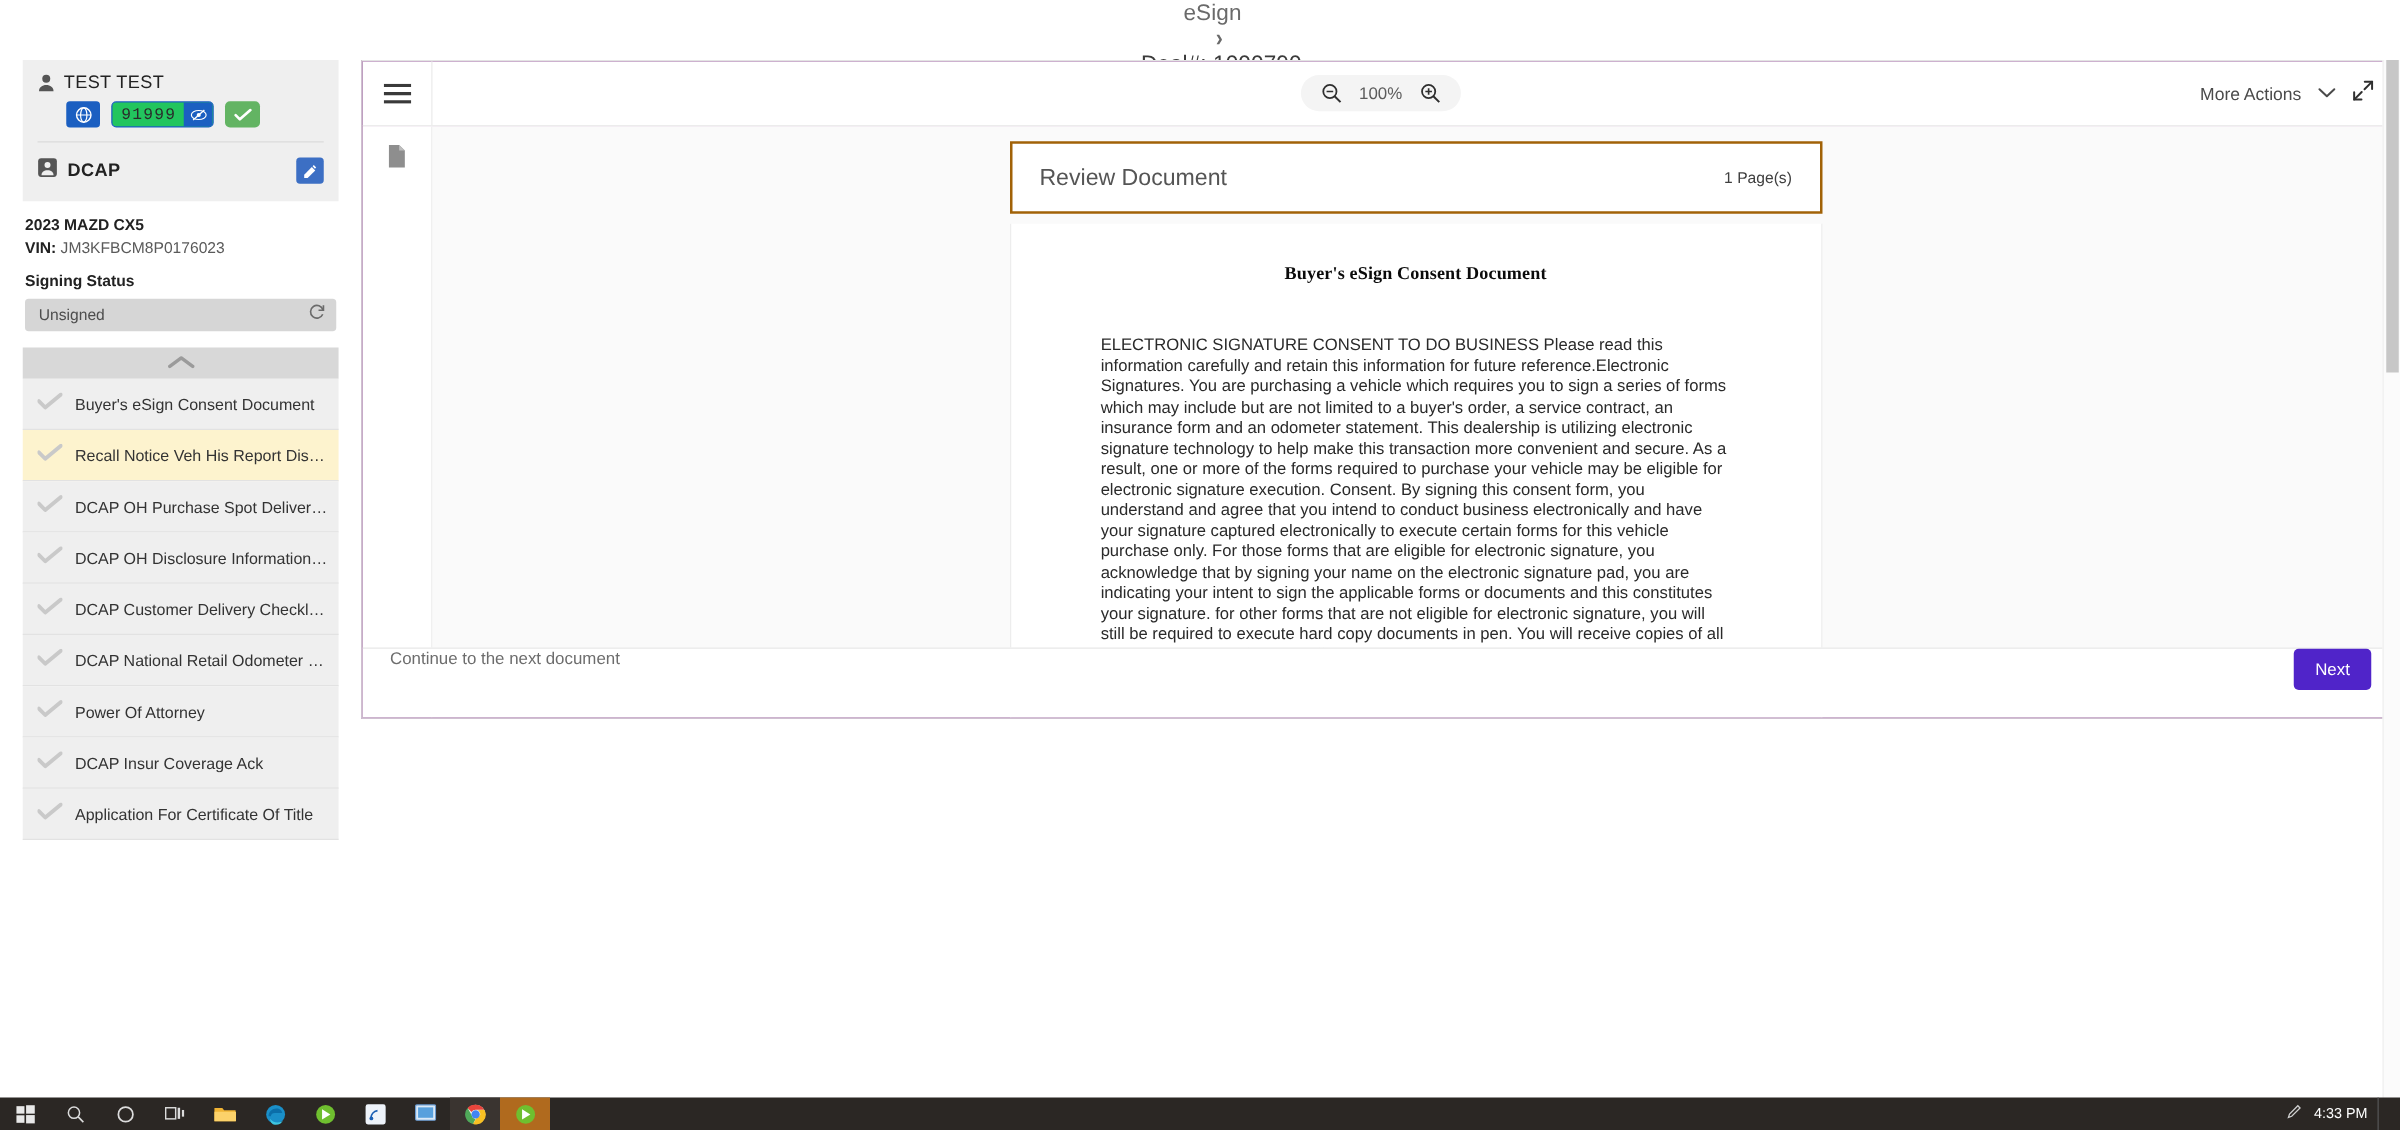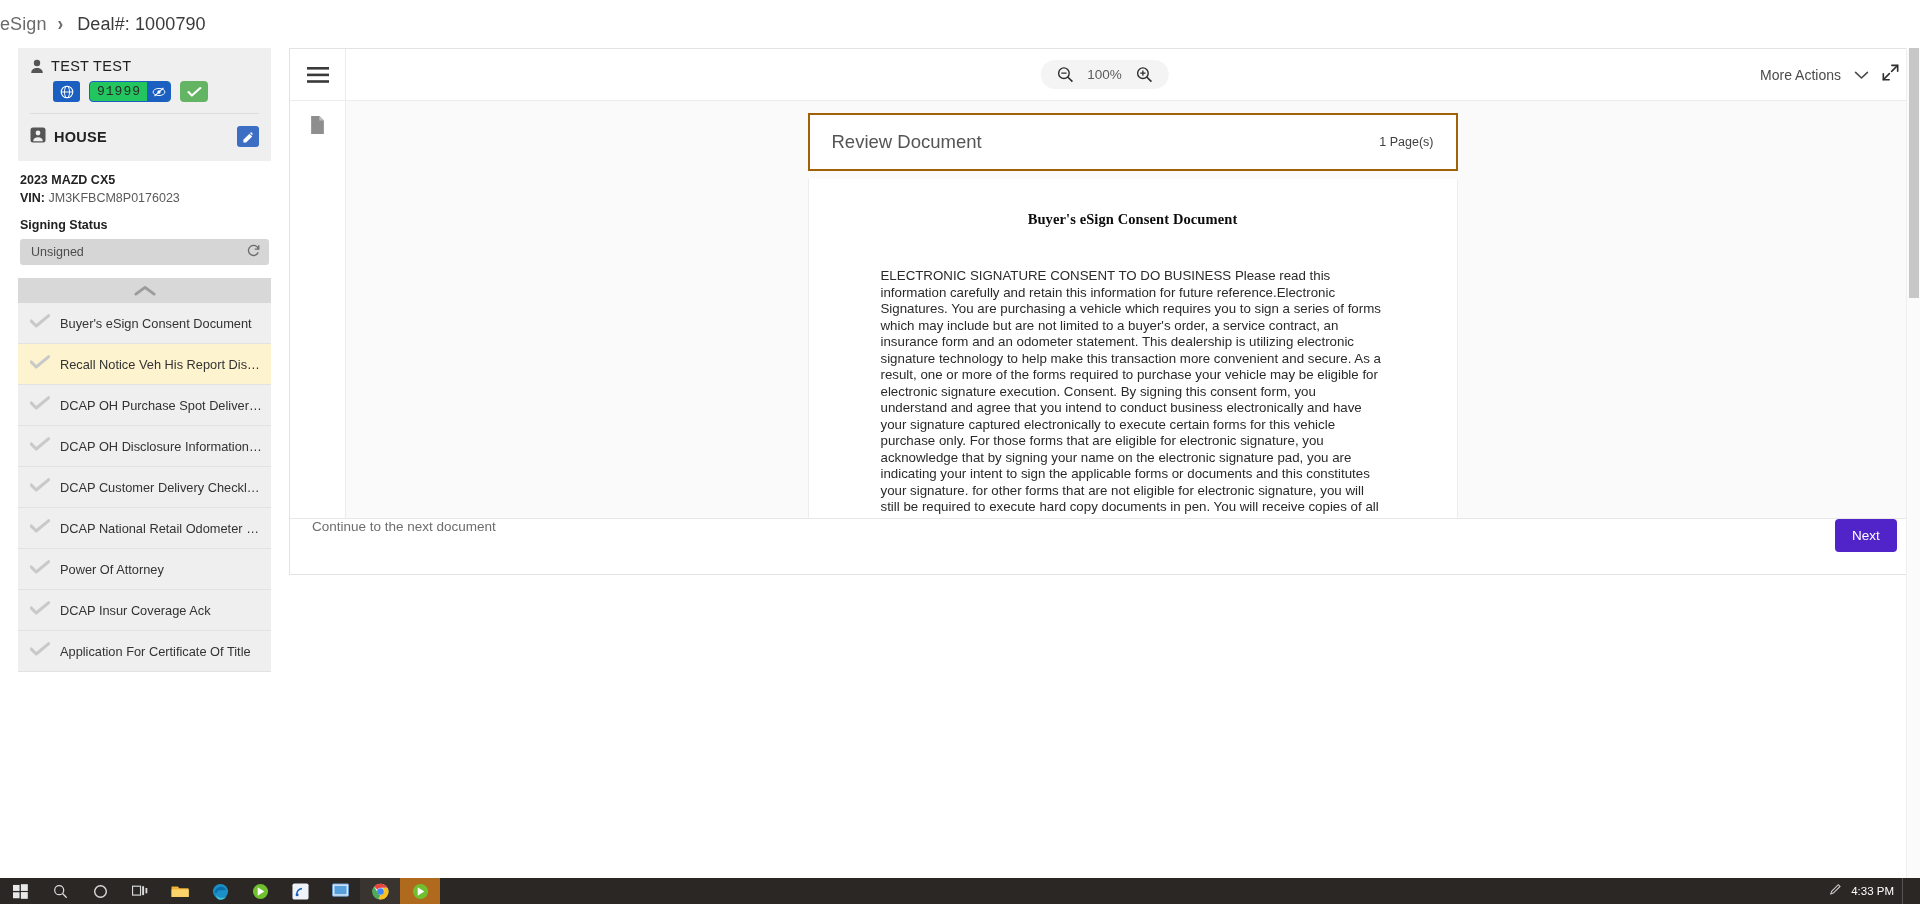--- a/index.html
+++ b/index.html
@@ -11,21 +11,23 @@
     background: #ffffff;
     font-family: "Liberation Sans", sans-serif;
     -webkit-font-smoothing: antialiased;
   }
 
   
   #breadcrumb {
     height: 48px;
     display: flex;
     align-items: center;
-    background: #ffffff;
+    padding-left: 20px;
+    background: #ffffff;
+    flex-direction: column;
   }
   #breadcrumb .crumb {
     font-size: 18px;
     color: #6a6a6a;
     letter-spacing: .1px;
   }
   #breadcrumb .crumb.current {
     color: #3b3b3b;
     margin-left: 14px;
   }
@@ -461,21 +463,21 @@
 
       <div class="house-row">
         <span class="house-left">
           <span>
             <svg width="16" height="16" viewBox="0 0 16 16">
                 <rect x="0.5" y="0.5" width="15" height="15" rx="2.5" fill="#555"></rect>
                 <circle cx="8" cy="6" r="2.4" fill="#efefef"></circle>
                 <path d="M3.2 14.2c0-2.6 2-4 4.8-4s4.8 1.4 4.8 4z" fill="#efefef"></path>
               </svg>
           </span>
-          <span class="house-name">HOUSE</span>
+          <span class="house-name">DCAP</span>
         </span>
         <span class="edit-btn">
           <svg width="12" height="12" viewBox="0 0 14 14">
               <path d="M1.6 10.2l7.1-7.1 3.2 3.2-7.1 7.1H1.6z" fill="#fff"></path>
               <path d="M10 1.8l2.2 2.2" stroke="#fff" stroke-width="1.6"></path>
             </svg>
         </span>
       </div>
     </div>
 

